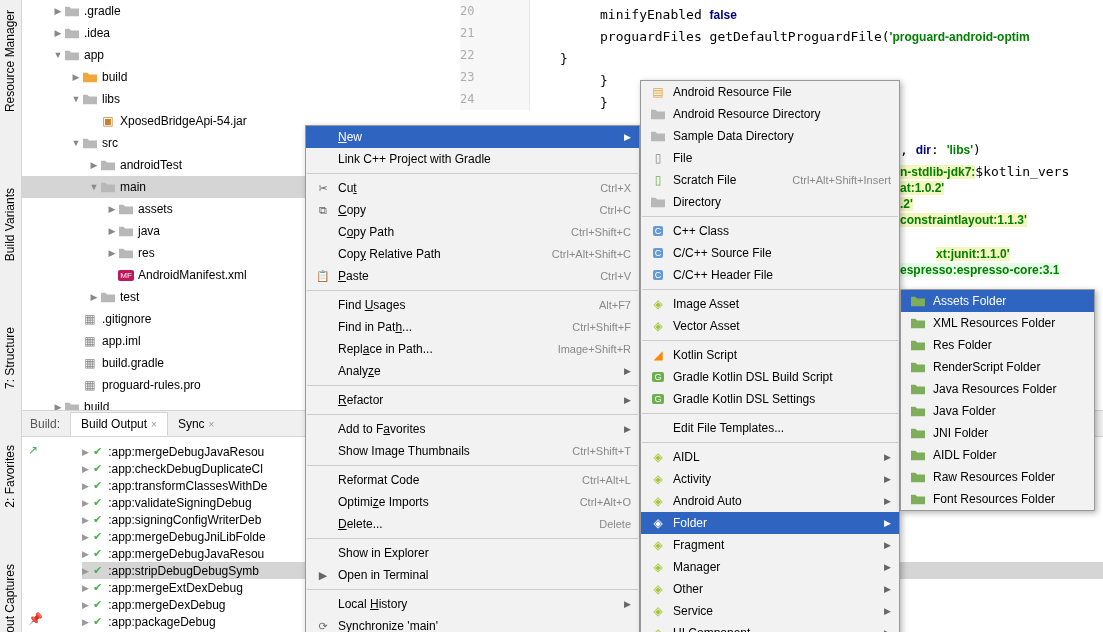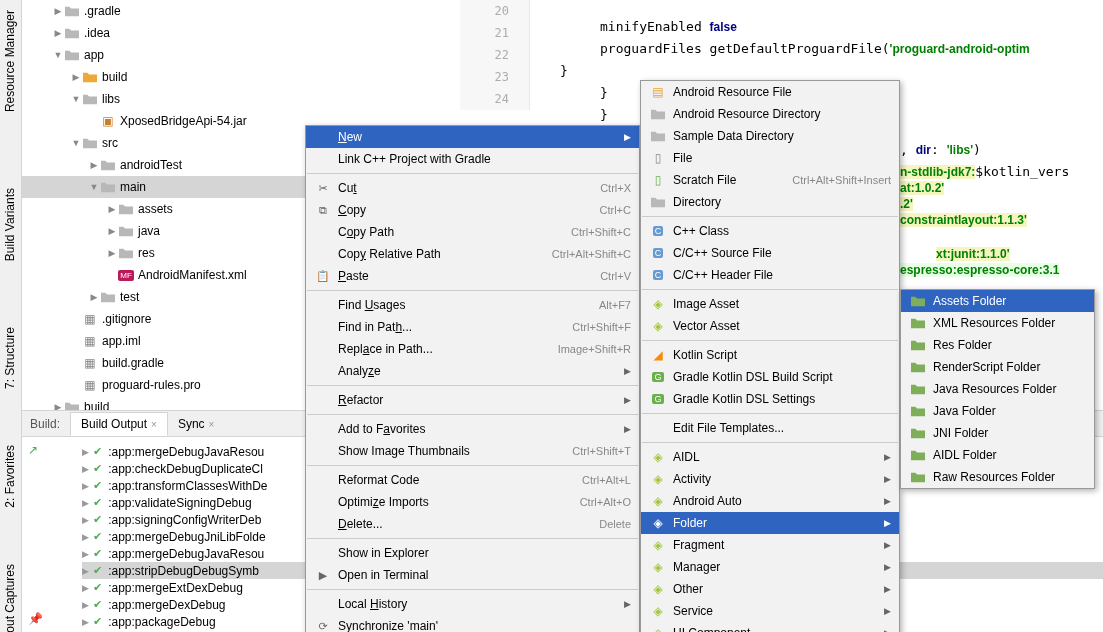--- a/index.html
+++ b/index.html
@@ -8,22 +8,22 @@
 .left-rail .tab{writing-mode:vertical-rl;transform:rotate(180deg);font-size:11px;color:#555;padding:8px 3px;cursor:pointer;display:flex;align-items:center;gap:4px}
 .project-tree{position:absolute;left:22px;top:0;width:438px;height:410px;background:#fff;overflow:hidden}
 .tree-row{display:flex;align-items:center;height:22px;padding-left:0;white-space:nowrap}
 .tree-row.selected{background:#d5d5d5}
 .tree-indent{display:inline-block}
 .tree-arrow{width:12px;display:inline-block;text-align:center;color:#888;font-size:9px}
 .tree-icon{width:16px;height:16px;display:inline-flex;align-items:center;justify-content:center;margin-right:4px;font-size:10px}
 .tree-label{font-size:12px}
 .editor{position:absolute;left:460px;top:0;right:0;height:300px;background:#fff;font-family:Consolas,monospace}
 .gutter{position:absolute;left:0;top:0;width:70px;background:#f7f7f7;border-right:1px solid #e8e8e8}
-.gutter-line{height:22px;line-height:22px;text-align:right;padding-right:20px;color:#adadad;font-family:Consolas,monospace;font-size:12px}
-.code{position:absolute;left:80px;top:16px;right:0}
+.gutter-line{height:22px;line-height:22px;text-align:left;padding-right:20px;color:#adadad;font-family:Consolas,monospace;font-size:12px}
+.code{position:absolute;left:80px;top:4px;right:0}
 .code-line{height:22px;line-height:22px;font-family:Consolas,monospace;font-size:13px;white-space:nowrap;padding-left:60px}
 .kw{color:#000080;font-weight:bold}
 .str{color:#008000;font-weight:bold}
 .hl-y{background:#f5f5c0}
 .hl-g{background:#e6ffe6}
 .build-panel{position:absolute;left:22px;bottom:0;right:0;height:222px;background:#fff;border-top:1px solid #d4d4d4}
 .build-tabs{height:26px;background:#f0f0f0;display:flex;align-items:center;padding-left:8px;border-bottom:1px solid #d4d4d4}
 .build-tab{padding:4px 10px;font-size:12px;color:#555}
 .build-tab.active{background:#fff;border:1px solid #d4d4d4;border-bottom:1px solid #fff}
 .build-list{padding:6px 0 0 60px}
@@ -689,13 +689,21 @@
       <span class="menu-label">AIDL Folder</span>
     </div>
     <div class="menu-item">
       <span class="menu-icon">
         <svg class="folder green" viewBox="0 0 16 12">
           <path class="back" d="M0 1h5l2 2h9v9H0z"></path>
         </svg>
       </span>
       <span class="menu-label">Raw Resources Folder</span>
     </div>
+    <div class="menu-item">
+      <span class="menu-icon">
+        <svg class="folder green" viewBox="0 0 16 12">
+          <path class="back" d="M0 1h5l2 2h9v9H0z"></path>
+        </svg>
+      </span>
+      <span class="menu-label">Font Resources Folder</span>
+    </div>
   </div>
 
 </body></html>

